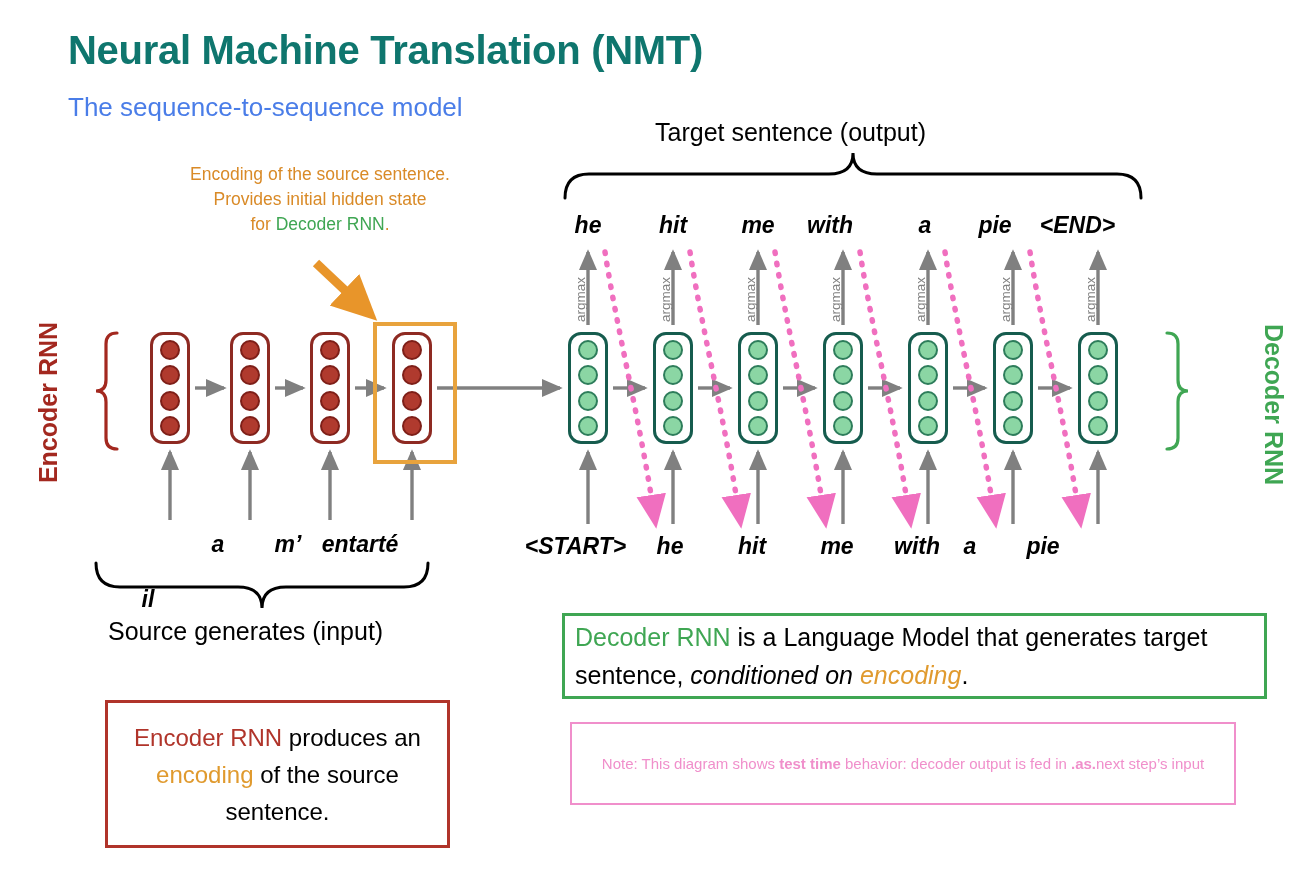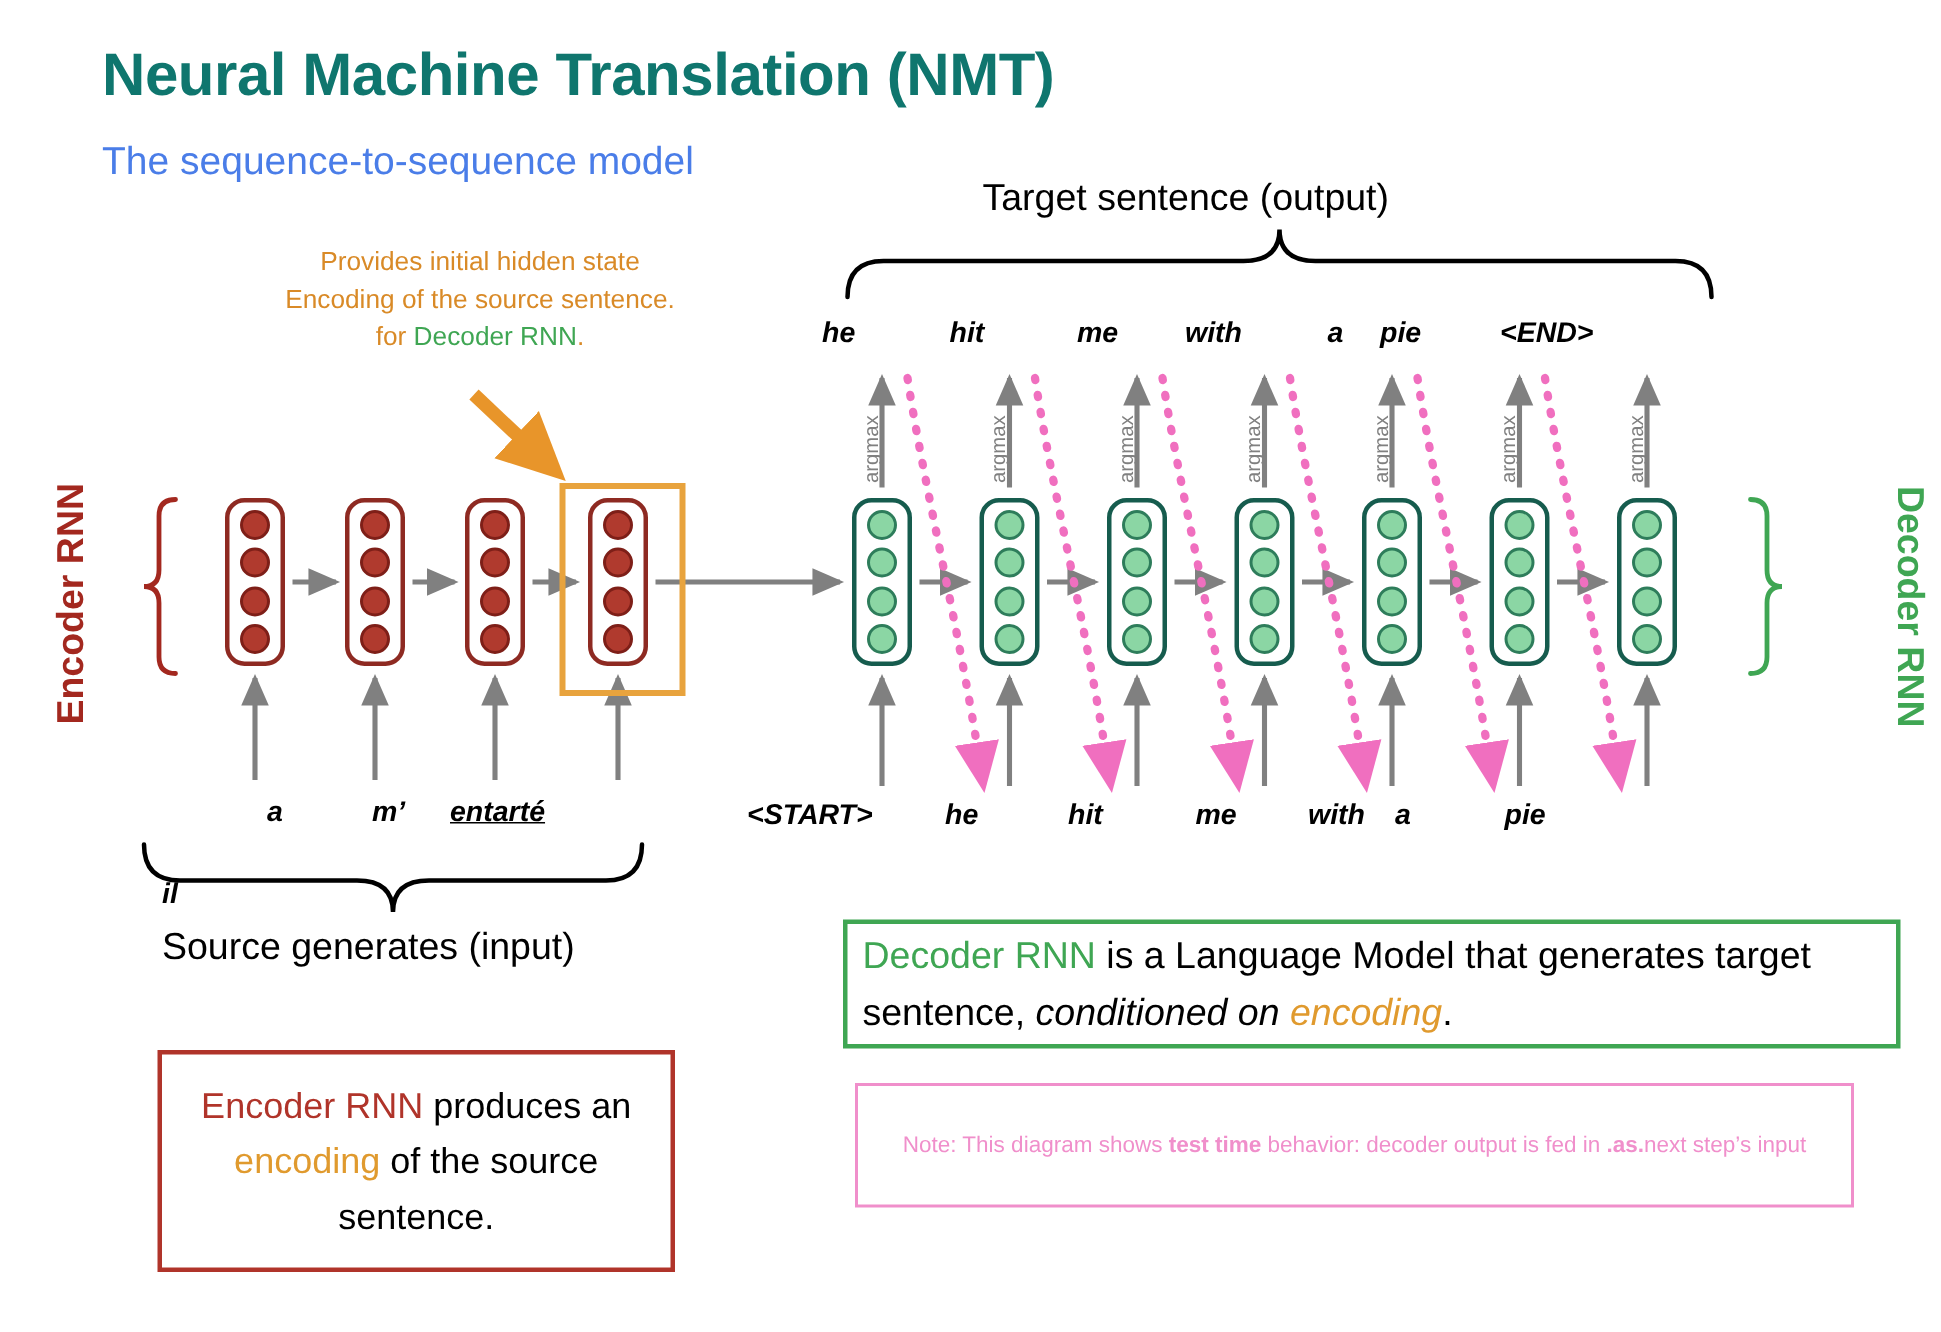--- a/index.html
+++ b/index.html
@@ -34,22 +34,22 @@
     font-size:25px;font-weight:bold;color:#A3281F;
     transform:rotate(-90deg);transform-origin:center center;white-space:nowrap;
   }
   #decoder-rnn-label{
     left:1178px;top:390px;width:190px;text-align:center;
     font-size:25px;font-weight:bold;color:#3FA653;
     transform:rotate(90deg);transform-origin:center center;white-space:nowrap;
   }
   
   .word{
-    font-size:19px;font-style:italic;font-weight:bold;
-    white-space:nowrap;text-align:left;
+    font-size:23px;font-style:italic;font-weight:bold;
+    white-space:nowrap;text-align:center;
   }
   
   .argmax{
     font-size:13.5px;color:#808080;white-space:nowrap;
     transform:rotate(-90deg);transform-origin:left top;
   }
   
   .cell{
     width:40px;height:112px;border-radius:13px;background:#fff;
     box-sizing:border-box;
@@ -93,22 +93,22 @@
   #note-box .bold{font-weight:bold;}
   svg.overlay{position:absolute;left:0;top:0;width:1294px;height:888px;pointer-events:none;}
 </style>
 </head>
 <body>
 
 <div class="abs" id="title">Neural Machine Translation (NMT)</div>
 <div class="abs" id="subtitle">The sequence-to-sequence model</div>
 
 <div class="abs" id="encoding-note">
+  <div>Encoding of the source sentence.</div>
   <div>Provides initial hidden state</div>
-  <div>Encoding of the source sentence.</div>
   <div><span>for </span><span class="green">Decoder RNN</span><span>.</span></div>
 </div>
 
 <div class="abs" id="target-label">Target sentence (output)</div>
 
 <div class="abs" id="encoder-rnn-label">Encoder RNN</div>
 <div class="abs" id="decoder-rnn-label">Decoder RNN</div>
 
 <svg class="overlay" viewBox="0 0 1294 888">
   <defs>
@@ -294,21 +294,21 @@
 <div class="abs word" style="left:630px;top:533px;width:80px;">he</div>
 <div class="abs word" style="left:712px;top:533px;width:80px;">hit</div>
 <div class="abs word" style="left:797px;top:533px;width:80px;">me</div>
 <div class="abs word" style="left:872px;top:533px;width:90px;">with</div>
 <div class="abs word" style="left:930px;top:533px;width:80px;">a</div>
 <div class="abs word" style="left:1003px;top:533px;width:80px;">pie</div>
 
 <div class="abs word" style="left:108px;top:557px;width:80px;margin-top:29px;">il</div>
 <div class="abs word" style="left:178px;top:531px;width:80px;">a</div>
 <div class="abs word" style="left:248px;top:531px;width:80px;">m’</div>
-<div class="abs word" style="left:300px;top:531px;width:120px;text-decoration:underline;">entarté</div>
+<div class="abs word" style="left:300px;top:531px;width:120px;">entarté</div>
 
 <div class="abs" style="left:108px;top:617px;font-size:25px;white-space:nowrap;">Source generates (input)</div>
 
 <div class="abs" id="encoder-box">
   <div><span class="red">Encoder RNN</span><span> produces an </span><span class="orange">encoding</span><span> of the source sentence.</span></div>
 </div>
 
 <div class="abs" id="decoder-box">
   <div><span class="green">Decoder RNN</span><span> is a Language Model that generates target sentence, </span><span class="ital">conditioned on </span><span class="orange">encoding</span><span>.</span></div>
 </div>

